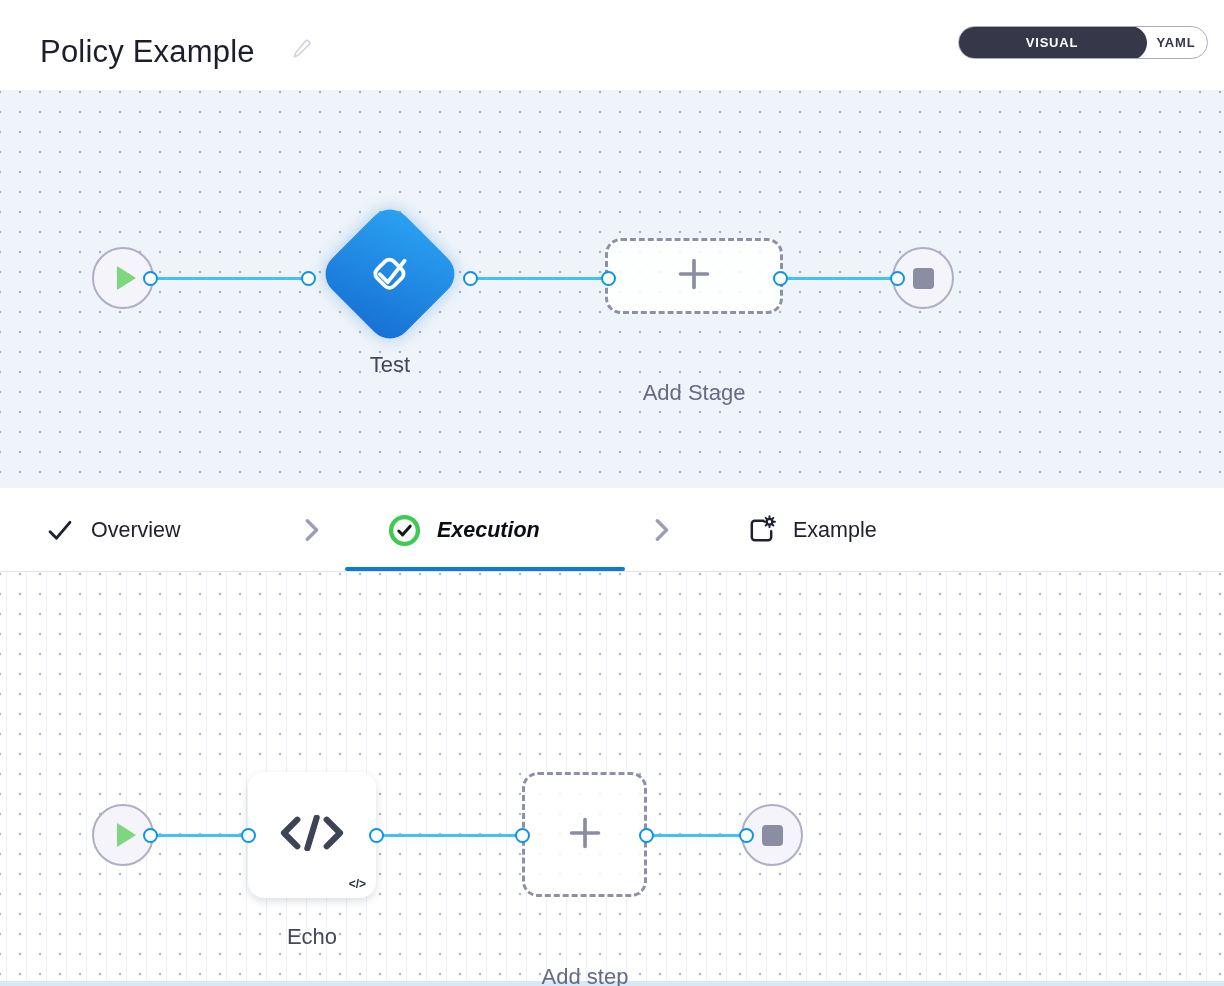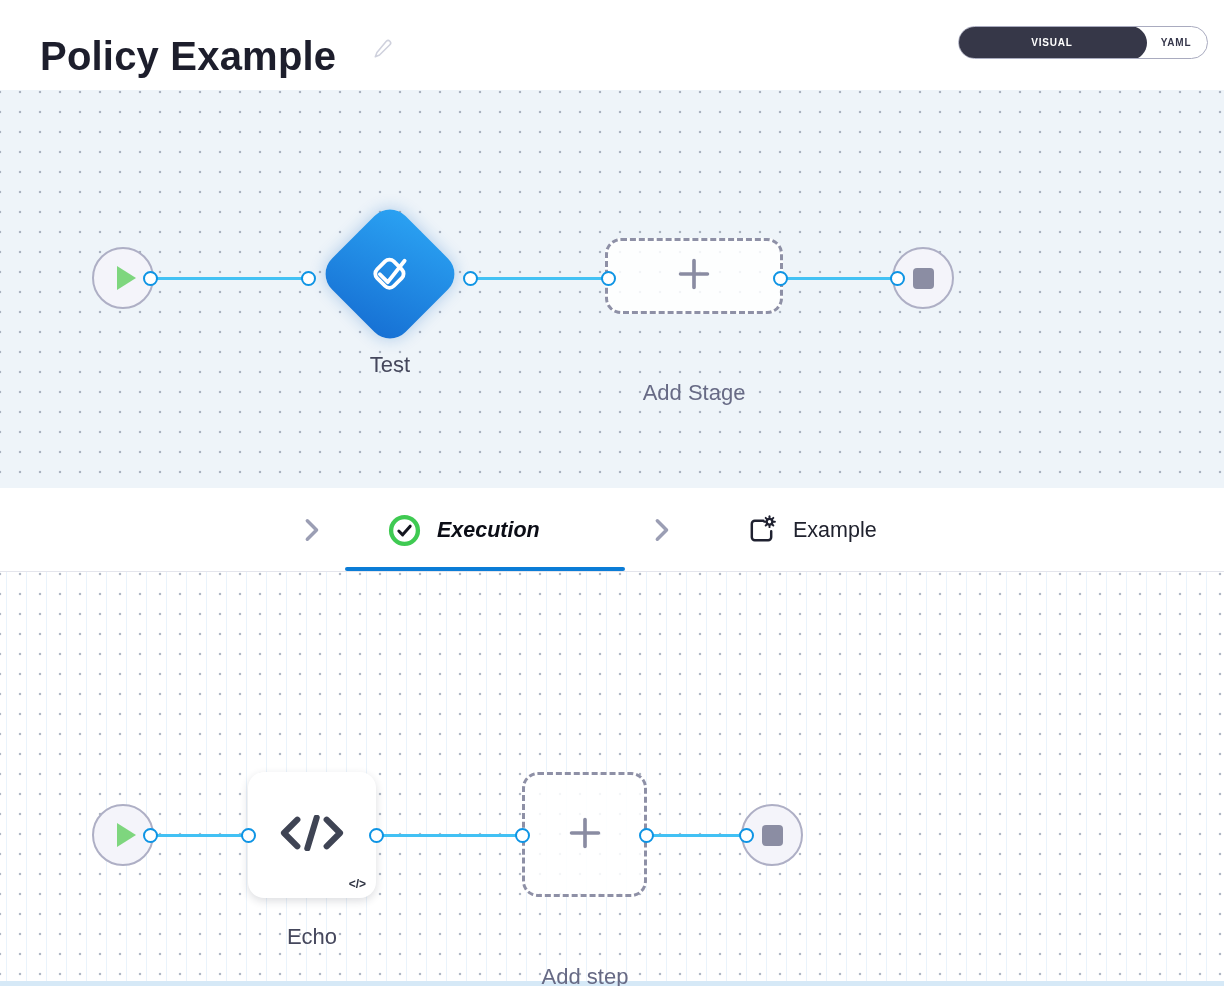--- a/index.html
+++ b/index.html
@@ -2,26 +2,26 @@
 <html><head>
 <meta charset="utf-8">
 <style>
   * { margin:0; padding:0; box-sizing:border-box; }
   html,body { width:1224px; height:986px; overflow:hidden; background:#fff;
     font-family:"Liberation Sans", sans-serif; }
 
   
   .header { position:relative; width:100%; height:90px; background:#fff;
     display:flex; align-items:flex-start; }
-  .title { margin:34px 0 0 40px; font-size:40px; font-weight:700; color:#1d1e2c; letter-spacing:.2px; }
+  .title { margin:34px 0 0 40px; font-size:31px; font-weight:400; color:#1d1e2c; letter-spacing:.2px; }
   .edit-btn { margin:38px 0 0 36px; cursor:pointer; background:none; border:none; line-height:0; }
   .mode-toggle { position:absolute; right:16px; top:26px; width:250px; height:33px;
     border:1.5px solid #a9abbf; border-radius:999px; display:flex; background:#fff; overflow:hidden; }
   .mode-opt { flex:1; display:flex; align-items:center; justify-content:center;
-    font-size:10px; font-weight:700; letter-spacing:.8px; color:#35364a; cursor:pointer; border-radius:999px; }
+    font-size:13px; font-weight:700; letter-spacing:.8px; color:#35364a; cursor:pointer; border-radius:999px; }
   .mode-opt.selected { background:#363748; color:#fff; margin:-1.5px; flex:1 0 127px; }
 
   
   .canvas { position:relative; width:100%; }
   .canvas-top { height:398px; background-color:#eef4f9;
     background-image:radial-gradient(circle, #a9b2bf 1.4px, transparent 1.6px);
     background-size:20px 20px; background-position:10px 12px;padding-left:44px; }
   .canvas-bottom { height:409px; background-color:#ffffff;
     background-image:
       linear-gradient(to right, #eaf3fb 1px, transparent 1px),
@@ -123,20 +123,28 @@
   <div class="port" style="left:600.5px; top:180.5px;"></div>
   <div class="port" style="left:772.5px; top:180.5px;"></div>
   <div class="port" style="left:889.5px; top:180.5px;"></div>
 
   <div class="node-label lbl-dark" style="left:280px; top:262px;">Test</div>
   <div class="node-label lbl-gray" style="left:584px; top:245px;">Add Stage</div>
 </div>
 
 <div class="tabbar">
 
+  <div class="tab" style="left:46px;">
+    <span style="line-height:0; margin-right:17px;">
+      <svg width="28" height="28" viewBox="0 0 24 24" fill="none" stroke="#20222e" stroke-width="2.5" stroke-linecap="round" stroke-linejoin="round">
+        <path d="M3.5 13.5 L9 19 L20.5 5.5"></path>
+      </svg>
+    </span>
+    <span class="tab-label">Overview</span>
+  </div>
 
   <span class="chevron-sep" style="left:296px;">
     <svg width="30" height="32" viewBox="0 0 24 26" fill="none" stroke="#9b9eb4" stroke-width="2.8" stroke-linecap="round" stroke-linejoin="round">
       <path d="M9 5.5 L16.5 13 L9 20.5"></path>
     </svg>
   </span>
 
   <div class="tab" style="left:388px;font-style:italic;">
     <span style="line-height:0; margin-right:16px;">
       <svg width="33" height="33" viewBox="0 0 32 32" fill="none">

